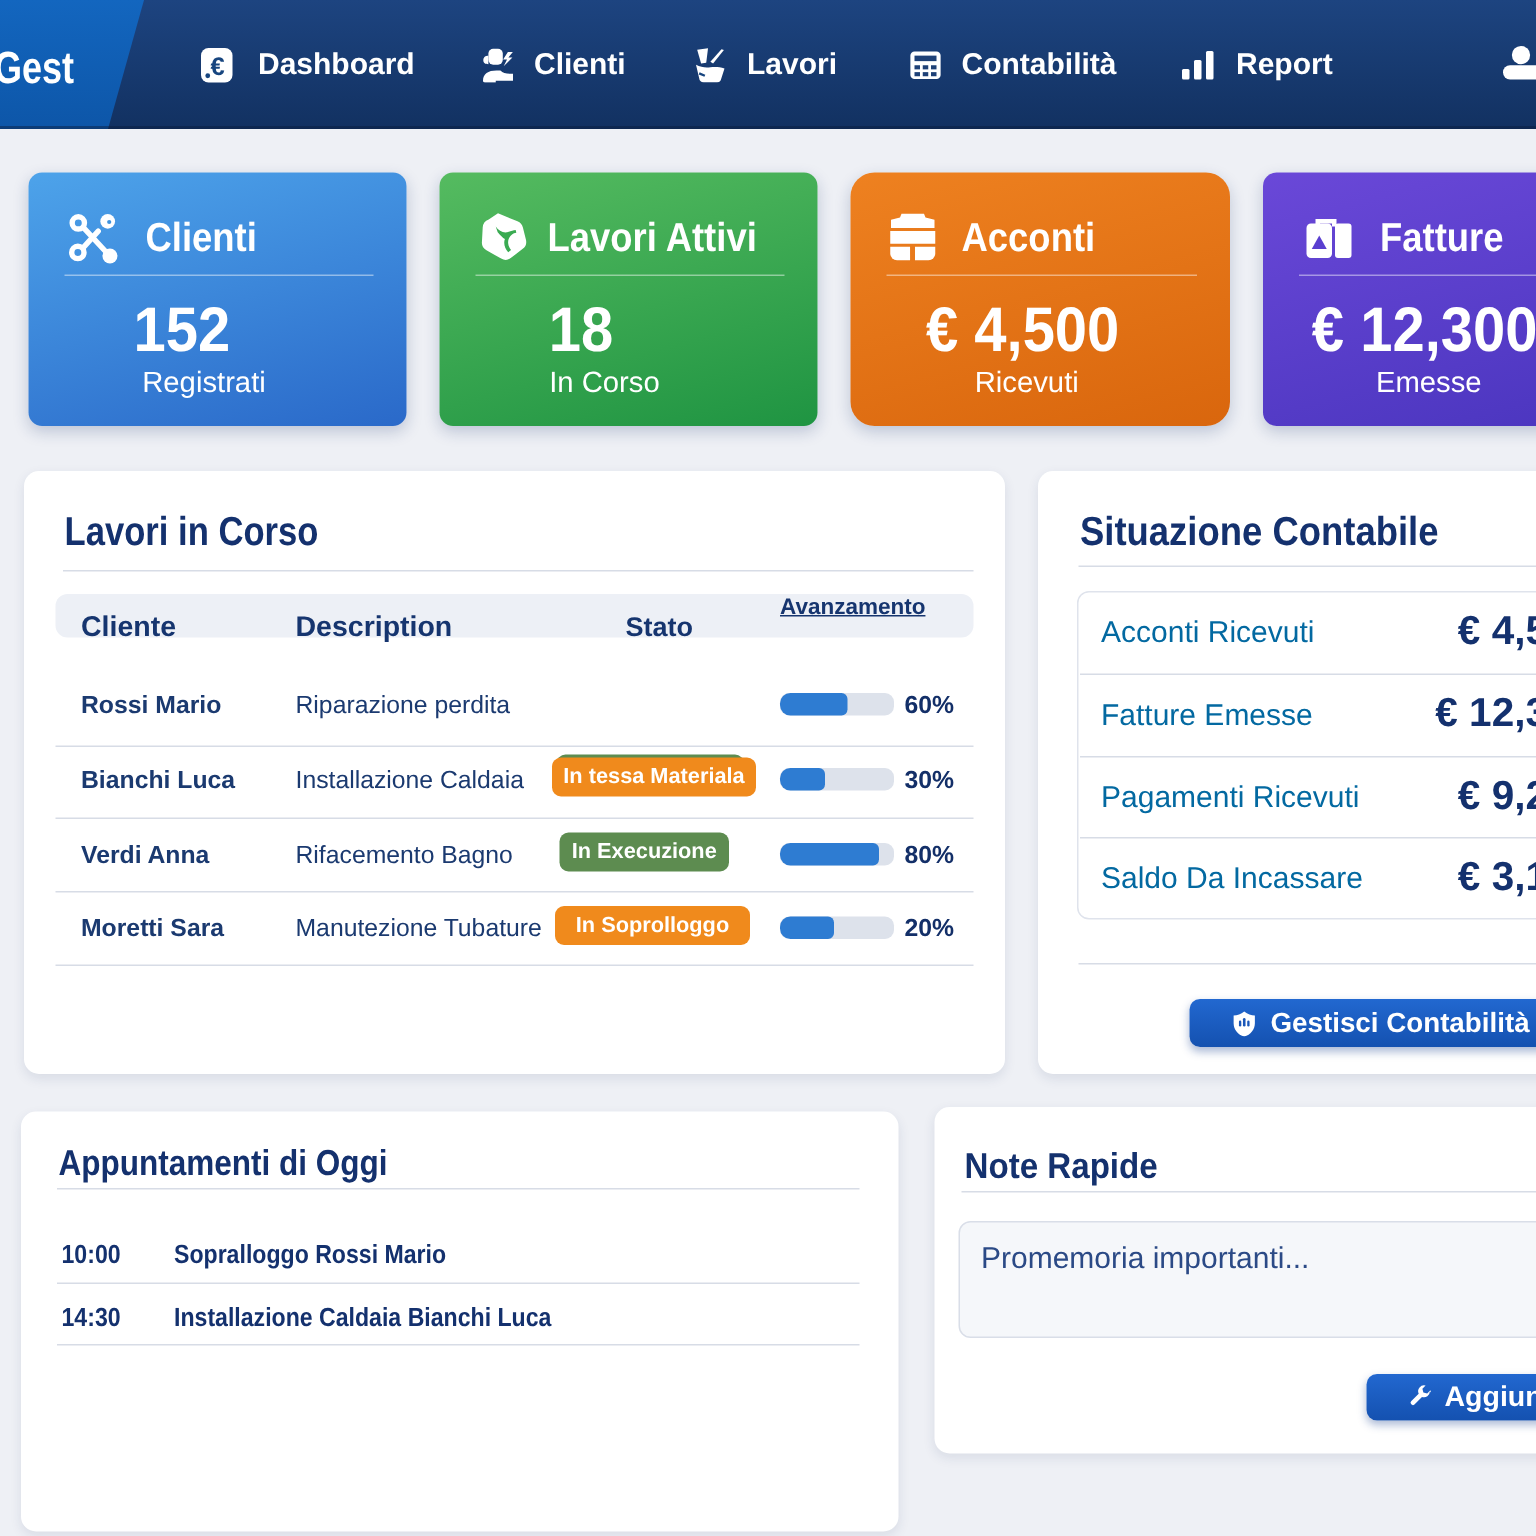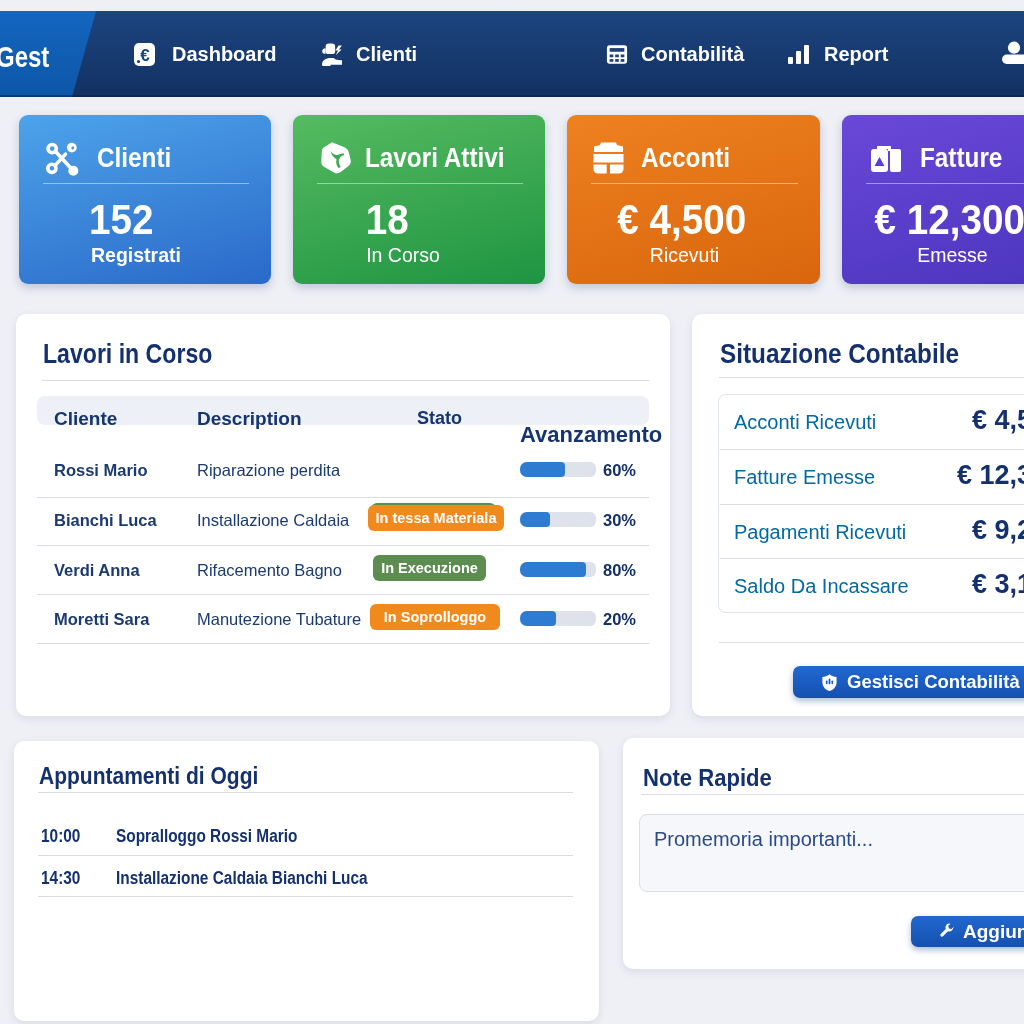--- a/index.html
+++ b/index.html
@@ -1,21 +1,21 @@
 <!DOCTYPE html>
 <html><head>
 <meta charset="utf-8">
 <style>
   * { margin:0; padding:0; box-sizing:border-box; }
   html,body { width:1024px; height:1024px; overflow:hidden; }
   body { font-family:"Liberation Sans", sans-serif; background:#eef0f5; position:relative; }
 
   
   .nav { position:absolute; left:0; top:0; width:1024px; height:86px;
-         background:linear-gradient(180deg,#1d4480,#123161);margin-top:11px; }
+         background:linear-gradient(180deg,#1d4480,#123161); }
   .nav::after { content:""; position:absolute; left:0; right:0; bottom:0; height:2px; background:rgba(12,28,60,.45); }
   .logoshape { position:absolute; left:0; top:0; width:120px; height:86px;
          background:linear-gradient(180deg,#1366bf,#0d56a8);
          clip-path:polygon(0 0, 96px 0, 72px 86px, 0 86px); }
   .logotxt { position:absolute; left:-4px; top:29px; color:#fff; font-size:30px; font-weight:bold; transform:scaleX(.8); transform-origin:left center; }
   .navitem { position:absolute; top:0; height:86px; display:flex; align-items:center; color:#fff;
              font-size:20px; font-weight:bold; }
   .navitem svg { display:block; }
 
   
@@ -24,21 +24,21 @@
   .chead { position:absolute; left:0; top:25px; width:100%; height:34px; }
   .chead svg { position:absolute; top:0; }
   .ctitle { position:absolute; top:3px; font-size:27px; font-weight:bold; transform:scaleX(.9); transform-origin:left center; }
   .cdiv { position:absolute; left:24px; right:22px; top:68px; height:1px; background:rgba(255,255,255,.45); }
   .cnum { position:absolute; left:0; top:81px; width:100%; padding-right:32px; text-align:center;
           font-size:42px; font-weight:bold; transform:scaleX(.92); }
   .clab { position:absolute; left:0; top:129px; width:100%; padding-right:32px; text-align:center;
           font-size:19.5px; }
   .card1 { left:19px;  width:252px; background:linear-gradient(165deg,#4da3ea,#2a69c9); }
   .card2 { left:293px; width:252px; background:linear-gradient(165deg,#55bb60,#1f9442); }
-  .card3 { left:567px; width:253px; background:linear-gradient(165deg,#ee8120,#d9660d); }
+  .card3 { left:567px; width:253px; background:linear-gradient(165deg,#ee8120,#d9660d);border-radius:16px; }
   .card4 { left:842px; width:253px; background:linear-gradient(165deg,#6a48d8,#4a35be); }
 
   
   .panel { position:absolute; background:#fff; border-radius:10px;
            box-shadow:0 3px 8px rgba(25,45,95,.10); }
   .ptitle { position:absolute; color:#14316e; font-weight:bold; }
   .pline  { position:absolute; height:1px; background:#d7dce6; }
 
   .p-lav { left:16px; top:314px; width:654px; height:402px;padding-left:12px; }
   .p-sit { left:692px; top:314px; width:418px; height:402px; }
@@ -87,20 +87,28 @@
 
   <div class="navitem" style="left:321px;">
     <svg width="24" height="23" viewBox="0 0 24 23" style="margin-right:11px;" fill="#fff">
       <rect x="4.6" y="0.5" width="9.6" height="10.6" rx="3.2"></rect>
       <path d="M1.2 8.2c0-2.1 1.4-3 3.4-3v5.6c-2 0-3.4-.7-3.4-2.6z"></path>
       <path d="M17.6 2.6l-3.2 5h2.6l-2.2 4.6 5.8-5.8h-2.7l3-3.8z"></path>
       <path d="M1 21.8c0-4.6 3.4-6.8 9-6.8h2.6c1.8 1.7 4.4 2.4 8.4 2.2v4.6H9.5v1.4H3.2c-1.4 0-2.2-.5-2.2-1.4z"></path>
     </svg>Clienti
   </div>
 
+  <div class="navitem" style="left:463px;">
+    <svg width="21" height="23" viewBox="0 0 21 23" style="margin-right:14px;" fill="#fff">
+      <path d="M1.8 1.2L9 .2l-1.2 9.6-3.4.6z"></path>
+      <path d="M19.6 1.4l-7.2 9-1.8-1.2 7.4-8.4z"></path>
+      <path d="M1 11.2c3.2 1.6 6.4 2 9.6 1.6 3.2-.4 6.2-.2 9.4.8l-2.4 7.6c-.4 1.2-1.4 1.8-2.6 1.8H6.2c-1.2 0-2.2-.6-2.8-1.6z"></path>
+      <path d="M3.4 16.2l3.8 1.6-.6 1.4-3.8-1.6z" fill="#17457f"></path>
+    </svg>Lavori
+  </div>
 
   <div class="navitem" style="left:606px;">
     <svg width="22" height="23" viewBox="0 0 24 24" style="margin-right:13px;">
       <rect x="1" y="2" width="22" height="20" rx="3" fill="#fff"></rect>
       <rect x="4" y="5" width="16" height="4" fill="#1e4177"></rect>
       <rect x="4" y="12" width="4" height="3" fill="#1e4177"></rect>
       <rect x="10" y="12" width="4" height="3" fill="#1e4177"></rect>
       <rect x="16" y="12" width="4" height="3" fill="#1e4177"></rect>
       <rect x="4" y="17" width="4" height="3" fill="#1e4177"></rect>
       <rect x="10" y="17" width="4" height="3" fill="#1e4177"></rect>
@@ -134,21 +142,21 @@
         <line x1="9.2" y1="23.4" x2="19.5" y2="12.1"></line>
       </g>
       <circle cx="25.8" cy="5.6" r="4.9" fill="#fff"></circle>
       <circle cx="26.8" cy="6" r="1.4" fill="#3f93de"></circle>
       <circle cx="27.3" cy="28.7" r="5" fill="#fff"></circle>
     </svg>
     <div class="ctitle" style="left:78px;">Clienti</div>
   </div>
   <div class="cdiv"></div>
   <div class="cnum" style="transform:translateX(-9px) scaleX(.92);">152</div>
-  <div class="clab" style="transform:translateX(7px);font-weight:bold;">Registrati</div>
+  <div class="clab" style="transform:translateX(7px);">Registrati</div>
 </div>
 
 <div class="card card2">
   <div class="chead">
     <svg style="left:25px; top:1px;" width="34" height="33" viewBox="0 0 34 33" fill="#fff">
       <path d="M14 1.2L27 6.5a6 6 0 0 1 3.6 4.2l2 8a6 6 0 0 1-2.1 6.2l-7.8 6a6 6 0 0 1-6.6.5l-9.8-5.5A6 6 0 0 1 3.3 20l.5-9.3a6 6 0 0 1 4-5.4z"></path>
       <path d="M12.5 10c2 3.2 5.5 4.6 8.3 3.6 2-.7 3.4-1.2 5-1.3l.4 1.8c-2.3.3-3.7 1.5-4.8 3.6-1.3 2.6-.6 5.6 1.3 8l-1.9 1.5c-2.3-2.7-3.3-6-2.2-8.8-1.5-1-3-2.4-4.8-4.6z" fill="#3aab52"></path>
     </svg>
     <div class="ctitle" style="left:72px;">Lavori Attivi</div>
   </div>
@@ -187,21 +195,21 @@
   <div class="clab">Emesse</div>
 </div>
 
 <div class="panel p-lav">
   <div class="ptitle" style="left:27px; top:25px; font-size:27px; transform:scaleX(.855); transform-origin:left top;">Lavori in Corso</div>
   <div class="pline" style="left:26px; right:21px; top:66px;"></div>
   <div class="thead">
     <div class="th" style="left:17px;">Cliente</div>
     <div class="th" style="left:160px;">Description</div>
     <div class="th" style="left:380px; font-size:18px;">Stato</div>
-    <div class="th" style="left:483px; font-size:22px; top:26px;">Avanzamento</div>
+    <div class="th" style="left:483px; font-size:15px; top:0;text-decoration:underline;">Avanzamento</div>
   </div>
 
   <div class="trow" style="top:132px;">
     <div class="td1">Rossi Mario</div>
     <div class="td2">Riparazione perdita</div>
     <div class="badge bgreen" style="left:334px; width:125px;margin-top:48px;">In Lavorazione</div>
     <div class="ptrack">
         <div class="pfill" style="width:45px;"></div>
       </div>
     <div class="pct">60%</div>

